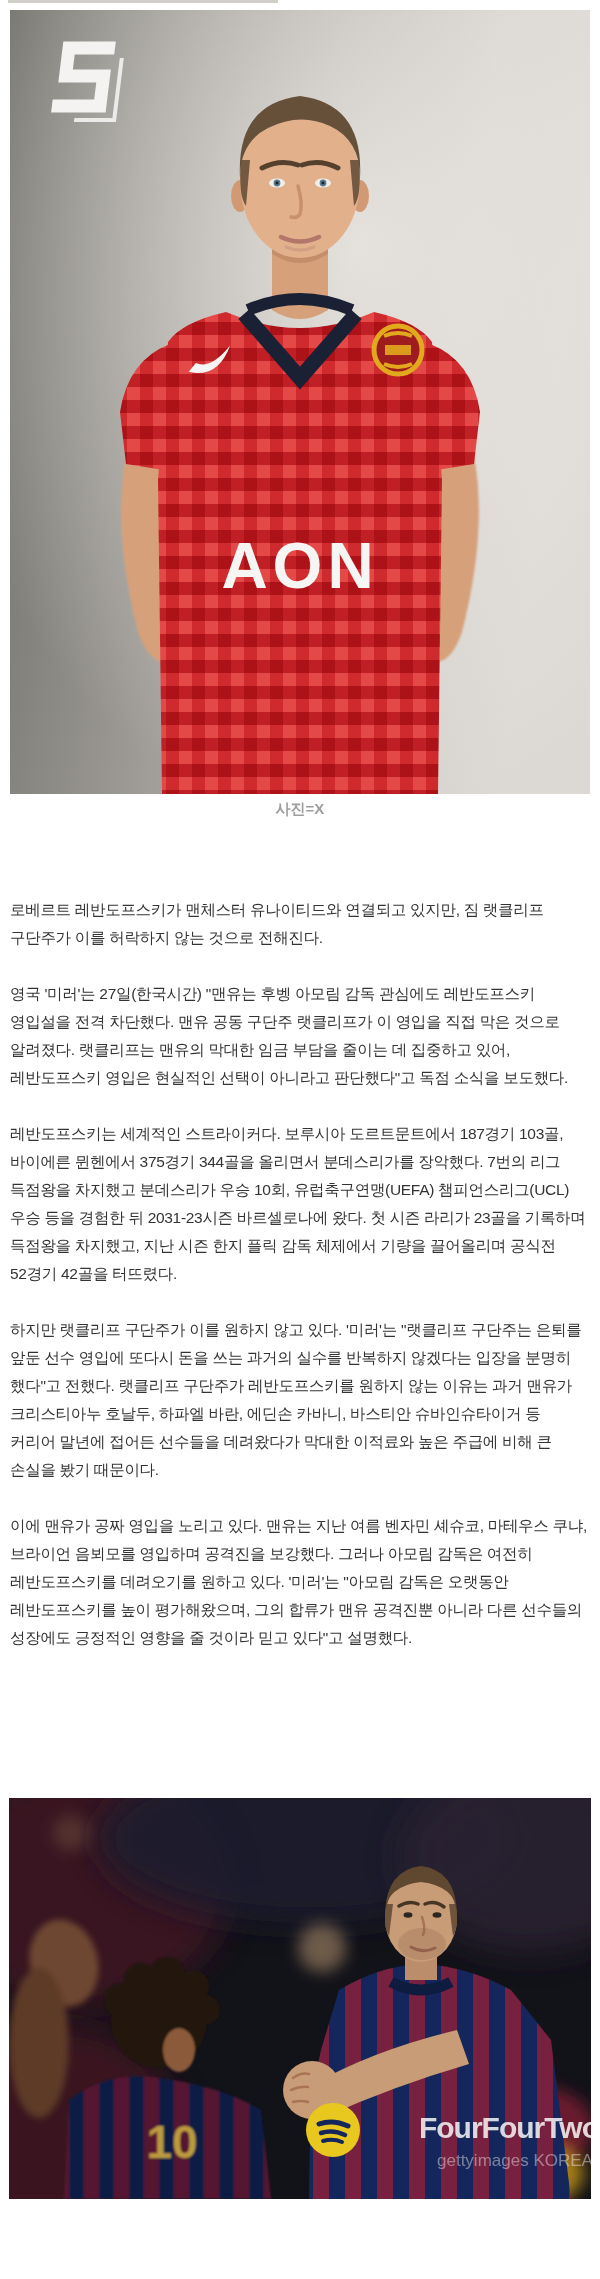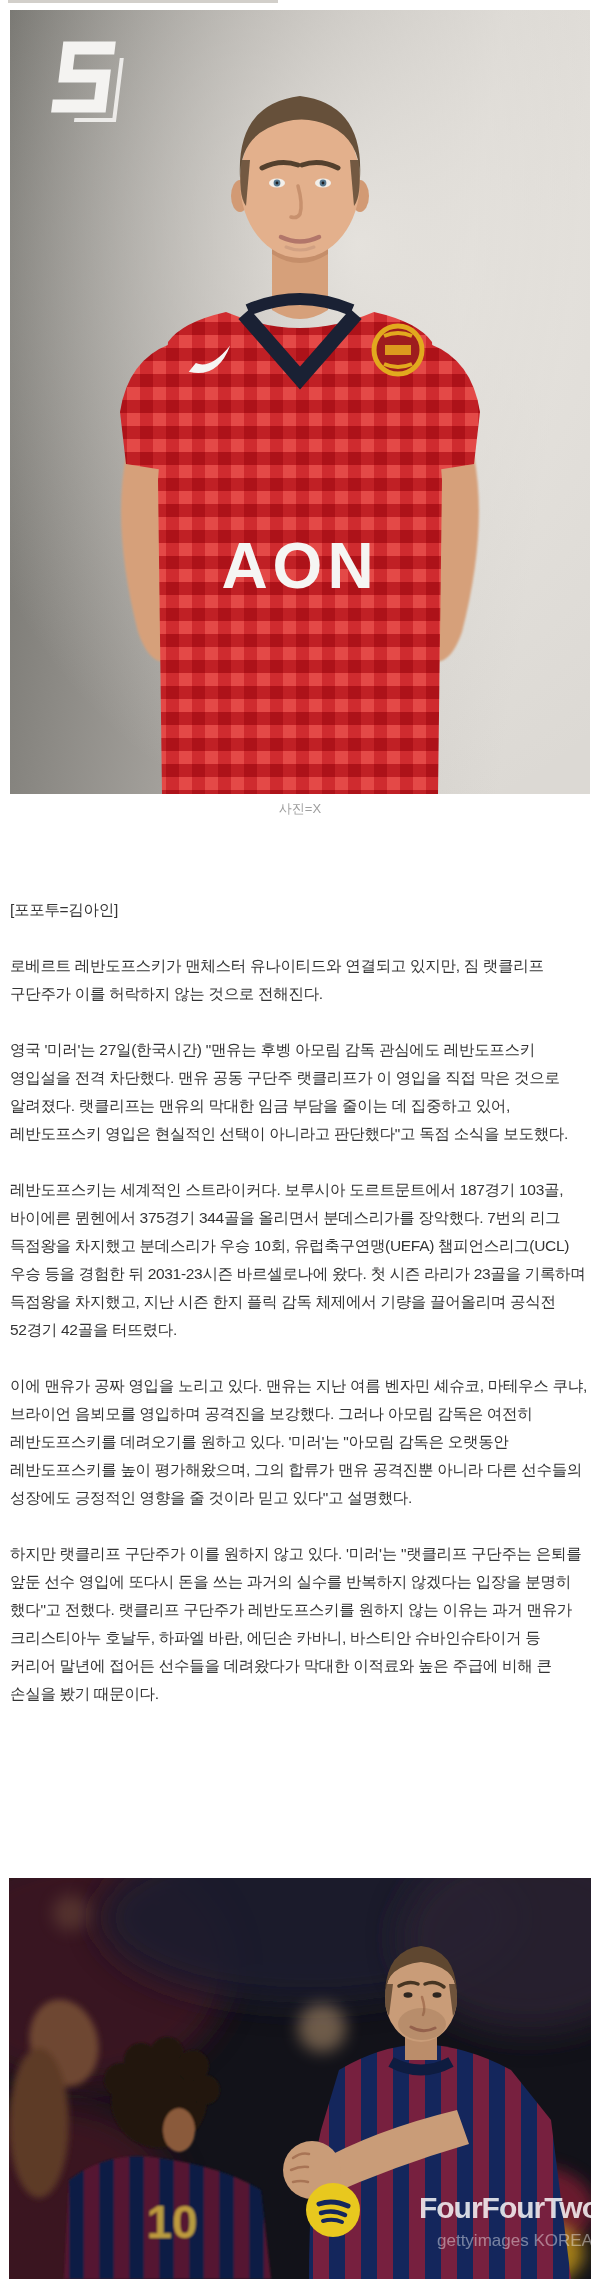--- a/index.html
+++ b/index.html
@@ -4,25 +4,25 @@
 <style>
   html,body{margin:0;padding:0;}
   body{
     width:600px;height:2279px;position:relative;background:#ffffff;
     font-family:"Liberation Sans","DejaVu Sans",sans-serif;
     overflow:hidden;
   }
   .top-sliver{position:absolute;top:0;left:8px;width:270px;height:3px;background:#d2cfca;}
   .figure-top{position:absolute;top:10px;left:10px;width:580px;height:784px;overflow:hidden;}
   .caption{position:absolute;top:799px;left:0;width:600px;text-align:center;
-    color:#9e9e9e;font-size:13px;line-height:20px;}
+    color:#9e9e9e;font-size:15px;line-height:20px;font-weight:bold;}
   .article{position:absolute;top:896px;left:10px;width:580px;height:982px;overflow:hidden;
     color:#333333;font-size:15.5px;line-height:28px;letter-spacing:-0.3px;word-break:keep-all;}
   .article p{margin:0 0 28px 0;}
-  .figure-bottom{position:absolute;top:1878px;left:9px;width:582px;height:401px;overflow:hidden;}
+  .figure-bottom{position:absolute;top:1798px;left:9px;width:582px;height:401px;overflow:hidden;}
   svg{display:block;}
 </style>
 </head>
 <body>
 
 <div class="top-sliver"></div>
 
 <div class="figure-top">
   <svg viewBox="0 0 580 784" width="580" height="784">
     <defs>
@@ -99,26 +99,25 @@
         <path d="M-14,14 Q0,20 14,14" stroke="#e2a91e" stroke-width="4" fill="none"></path>
       </g>
       <text x="290" y="578" text-anchor="middle" font-size="64" font-weight="bold" letter-spacing="5" fill="#f5f5f3" font-family="Liberation Sans, sans-serif">AON</text>
     </g>
   </svg>
 </div>
 
 <div class="caption">사진=X</div>
 
 <div class="article">
-  <p>[포포투=김아인]</p>
   <p>로베르트 레반도프스키가 맨체스터 유나이티드와 연결되고 있지만, 짐 랫클리프 구단주가 이를 허락하지 않는 것으로 전해진다.</p>
   <p>영국 '미러'는 27일(한국시간) "맨유는 후벵 아모림 감독 관심에도 레반도프스키 영입설을 전격 차단했다. 맨유 공동 구단주 랫클리프가 이 영입을 직접 막은 것으로 알려졌다. 랫클리프는 맨유의 막대한 임금 부담을 줄이는 데 집중하고 있어, 레반도프스키 영입은 현실적인 선택이 아니라고 판단했다"고 독점 소식을 보도했다.</p>
   <p>레반도프스키는 세계적인 스트라이커다. 보루시아 도르트문트에서 187경기 103골, 바이에른 뮌헨에서 375경기 344골을 올리면서 분데스리가를 장악했다. 7번의 리그 득점왕을 차지했고 분데스리가 우승 10회, 유럽축구연맹(UEFA) 챔피언스리그(UCL) 우승 등을 경험한 뒤 2031-23시즌 바르셀로나에 왔다. 첫 시즌 라리가 23골을 기록하며 득점왕을 차지했고, 지난 시즌 한지 플릭 감독 체제에서 기량을 끌어올리며 공식전 52경기 42골을 터뜨렸다.</p>
+  <p>하지만 랫클리프 구단주가 이를 원하지 않고 있다. '미러'는 "랫클리프 구단주는 은퇴를 앞둔 선수 영입에 또다시 돈을 쓰는 과거의 실수를 반복하지 않겠다는 입장을 분명히 했다"고 전했다. 랫클리프 구단주가 레반도프스키를 원하지 않는 이유는 과거 맨유가 크리스티아누 호날두, 하파엘 바란, 에딘손 카바니, 바스티안 슈바인슈타이거 등 커리어 말년에 접어든 선수들을 데려왔다가 막대한 이적료와 높은 주급에 비해 큰 손실을 봤기 때문이다.</p>
   <p>이에 맨유가 공짜 영입을 노리고 있다. 맨유는 지난 여름 벤자민 셰슈코, 마테우스 쿠냐, 브라이언 음뵈모를 영입하며 공격진을 보강했다. 그러나 아모림 감독은 여전히 레반도프스키를 데려오기를 원하고 있다. '미러'는 "아모림 감독은 오랫동안 레반도프스키를 높이 평가해왔으며, 그의 합류가 맨유 공격진뿐 아니라 다른 선수들의 성장에도 긍정적인 영향을 줄 것이라 믿고 있다"고 설명했다.</p>
-  <p>하지만 랫클리프 구단주가 이를 원하지 않고 있다. '미러'는 "랫클리프 구단주는 은퇴를 앞둔 선수 영입에 또다시 돈을 쓰는 과거의 실수를 반복하지 않겠다는 입장을 분명히 했다"고 전했다. 랫클리프 구단주가 레반도프스키를 원하지 않는 이유는 과거 맨유가 크리스티아누 호날두, 하파엘 바란, 에딘손 카바니, 바스티안 슈바인슈타이거 등 커리어 말년에 접어든 선수들을 데려왔다가 막대한 이적료와 높은 주급에 비해 큰 손실을 봤기 때문이다.</p>
 </div>
 
 <div class="figure-bottom">
   <svg viewBox="0 0 582 401" width="582" height="401">
     <defs>
       <filter id="b16" x="-60%" y="-60%" width="220%" height="220%">
           <feGaussianBlur stdDeviation="16"></feGaussianBlur>
         </filter>
       <filter id="b8" x="-60%" y="-60%" width="220%" height="220%">
           <feGaussianBlur stdDeviation="8"></feGaussianBlur>

